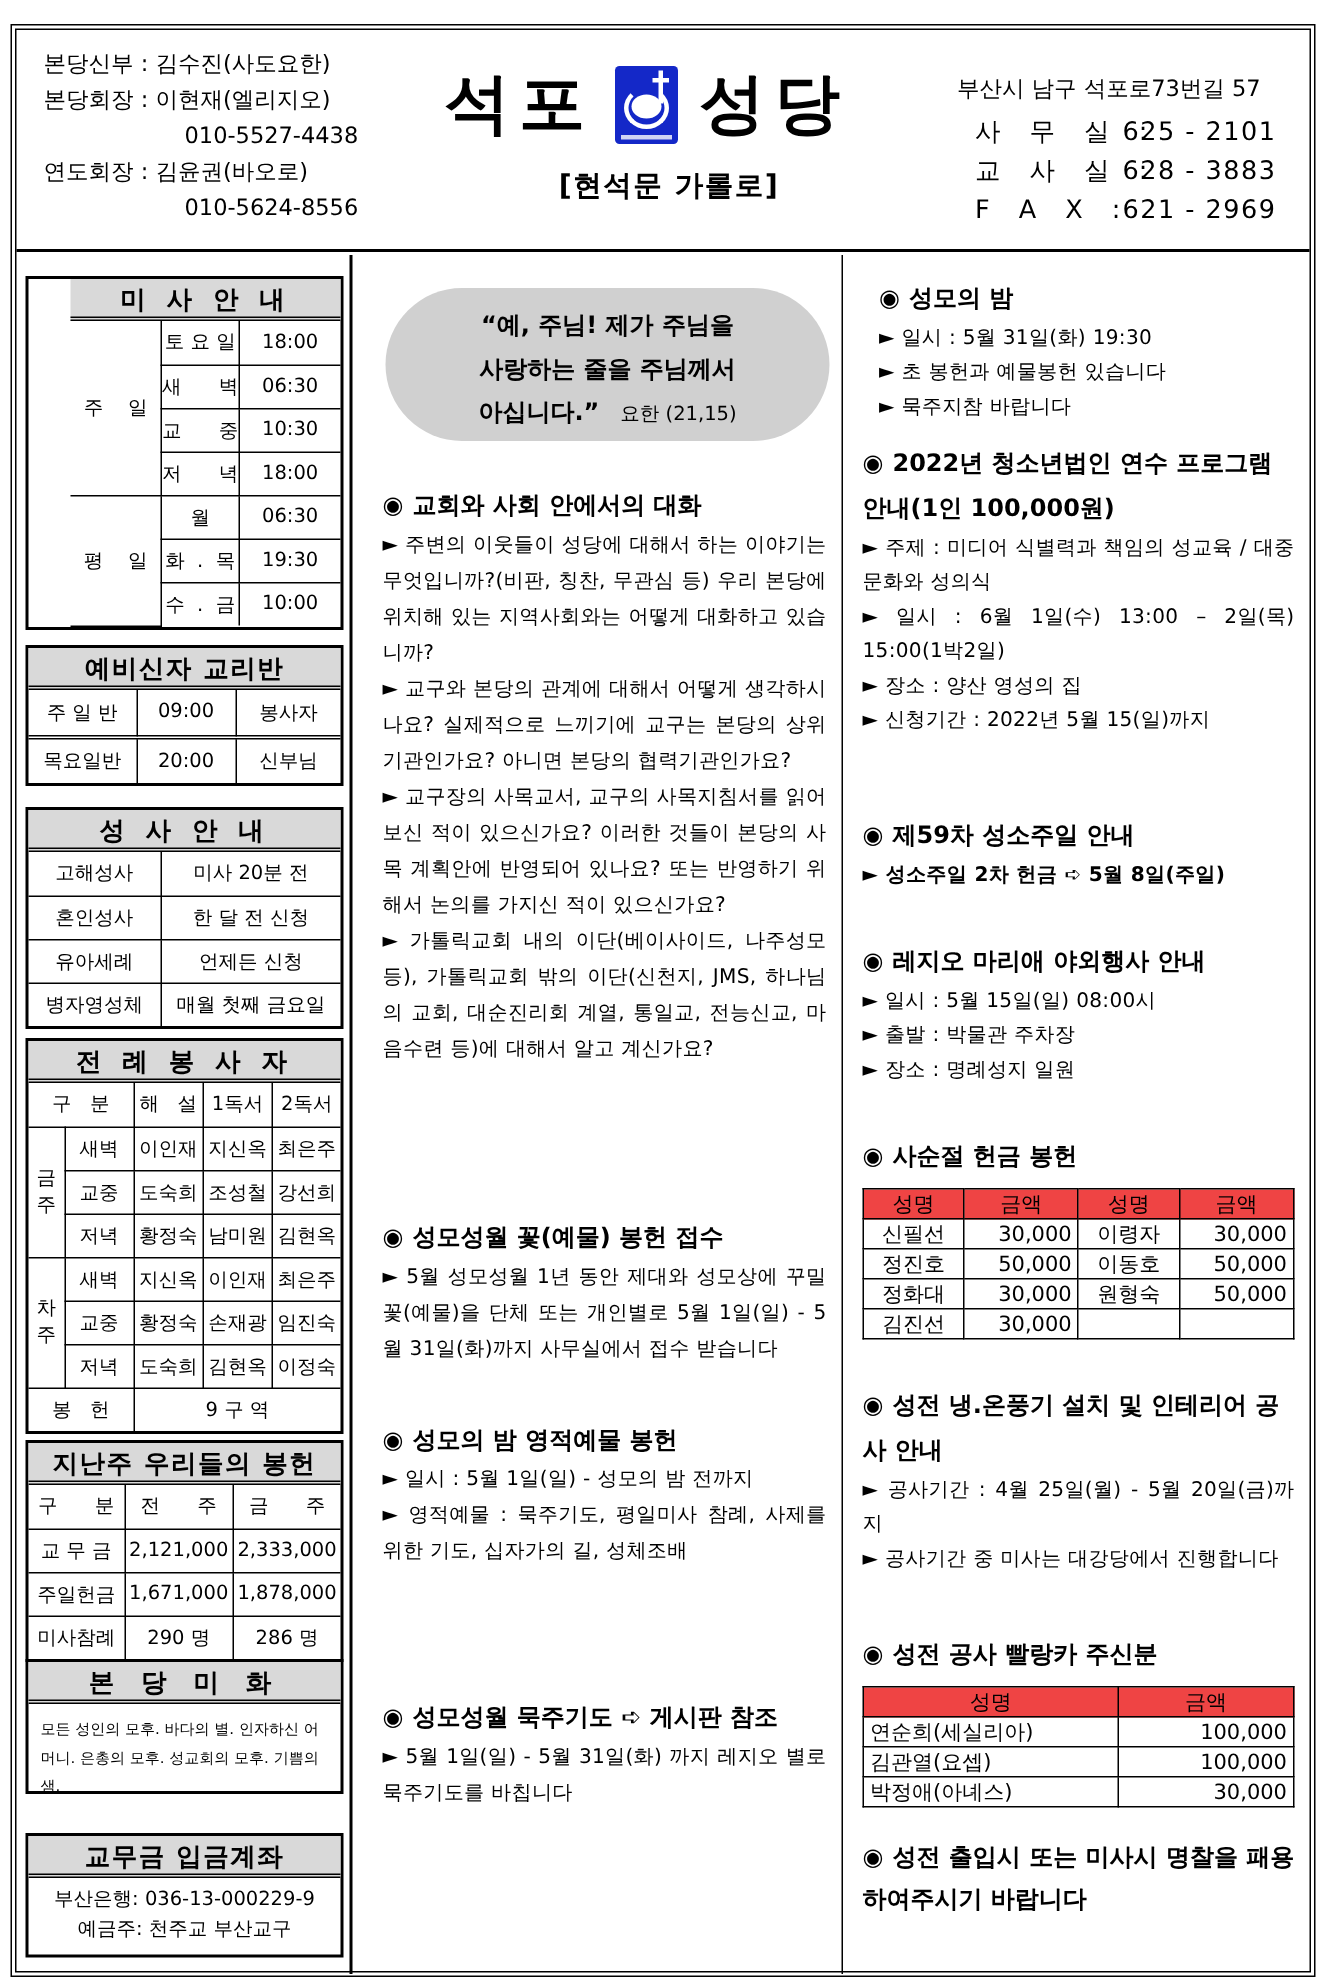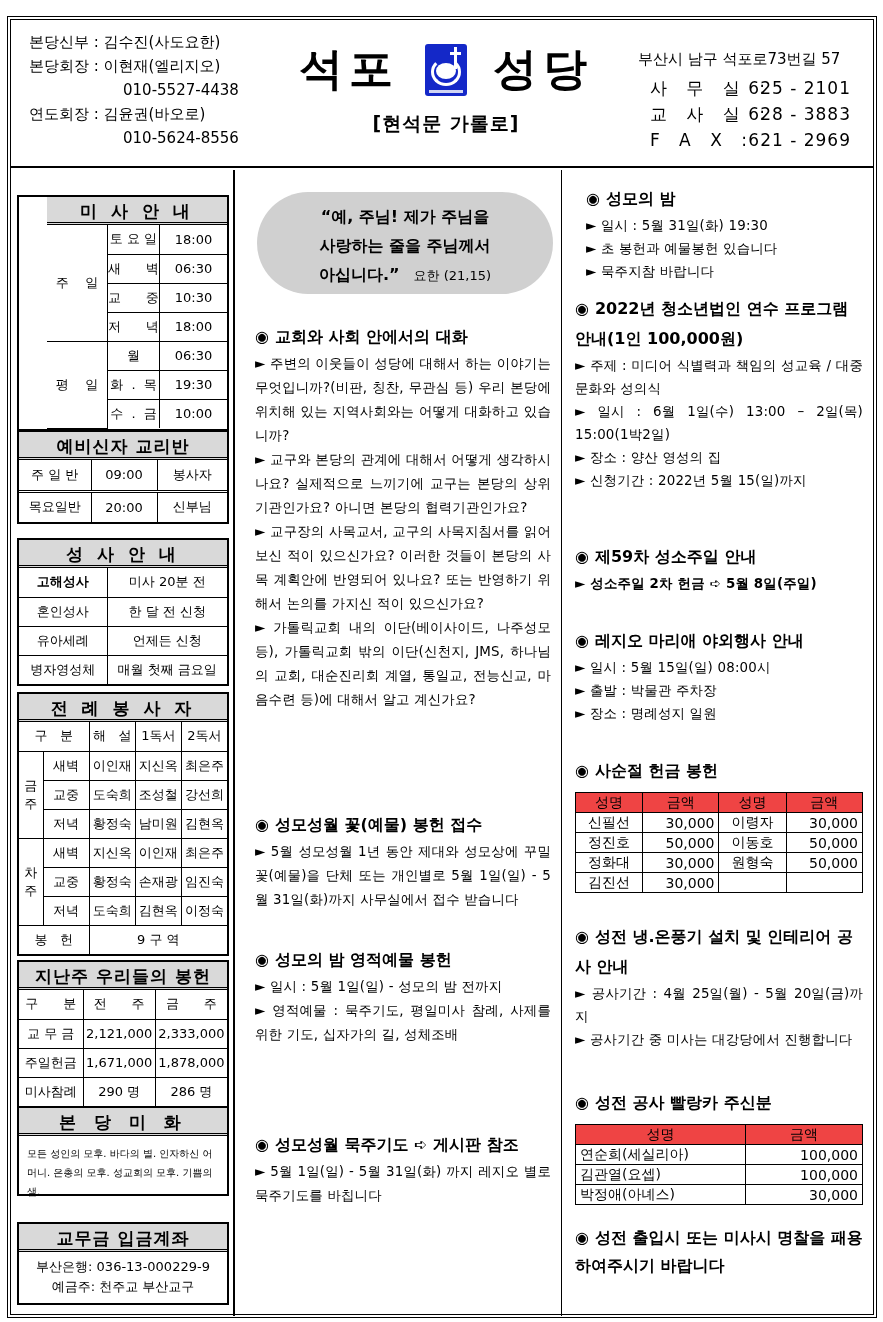--- a/index.html
+++ b/index.html
@@ -12,21 +12,21 @@
     border-style: double;
   }
   .header {
     position: absolute; left: 0; top: 0; width: 100%; height: 148px;
     border-bottom: 2px solid #000;
   }
   .hdr-left { position: absolute; left: 18px; top: 10px; font-size: 15px; line-height: 24px; }
   .hdr-left .row { white-space: nowrap; }
   .hdr-left .phone { padding-left: 94px; }
   .hdr-center { position: absolute; left: 285px; top: 20px; width: 300px; text-align: center; }
-  .title-row { display: flex; align-items: center; justify-content: center; gap: 26px; }
+  .title-row { display: flex; align-items: center; gap: 14px; }
   .title-txt { font-size: 44px; font-weight: bold; letter-spacing: 6px; font-family: "DejaVu Sans", sans-serif; }
   .logo {
     width: 42px; height: 52px; background: #1428c8; border-radius: 3px; position: relative;
     display: inline-block;
   }
   .logo .ring { position: absolute; left: 6px; top: 14px; width: 30px; height: 28px; border: 3px solid #fff; border-radius: 50%; border-top-color: transparent; }
   .logo .cross-v { position: absolute; left: 29px; top: 3px; width: 3px; height: 22px; background: #fff; }
   .logo .cross-h { position: absolute; left: 25px; top: 8px; width: 11px; height: 3px; background: #fff; }
   .logo .inner { position: absolute; left: 11px; top: 19px; width: 20px; height: 16px; background: #fff; border-radius: 50%; }
   .logo .cap { position: absolute; left: 4px; bottom: 3px; width: 34px; height: 3px; background: #fff; opacity: .8; }
@@ -108,21 +108,21 @@
     <div class="hdr-right">
       <div class="addr">부산시 남구 석포로73번길 57</div>
       <div class="tel"><span class="lbl">사 무 실 :</span> <span>625 - 2101</span></div>
       <div class="tel"><span class="lbl">교 사 실 :</span> <span>628 - 3883</span></div>
       <div class="tel"><span class="lbl">F A X :</span> <span>621 - 2969</span></div>
     </div>
   </div>
 
   <div class="left-col">
 
-    <div class="box" style="top:25px;padding-left:28px;">
+    <div class="box" style="top:14px;padding-left:28px;">
       <div class="box-title">미 사 안 내</div>
       <table class="grid">
         <tbody>
             <tr>
               <td rowspan="4" style="width:62px; white-space:pre;">주    일</td>
             <td style="white-space:pre;">토 요 일</td>
             <td style="width:70px;">18:00</td>
             </tr>
         <tr>
               <td style="white-space:pre;">새      벽</td>
@@ -169,21 +169,21 @@
             </tr>
       </tbody>
         </table>
     </div>
 
     <div class="box" style="top:368px;">
       <div class="box-title">성 사 안 내</div>
       <table class="grid">
         <tbody>
             <tr>
-              <td style="width:88px;font-weight:bold;">고해성사</td>
+              <td style="width:88px;">고해성사</td>
               <td>미사 20분 전</td>
             </tr>
         <tr>
               <td>혼인성사</td>
               <td>한 달 전 신청</td>
             </tr>
         <tr>
               <td>유아세례</td>
               <td>언제든 신청</td>
             </tr>

